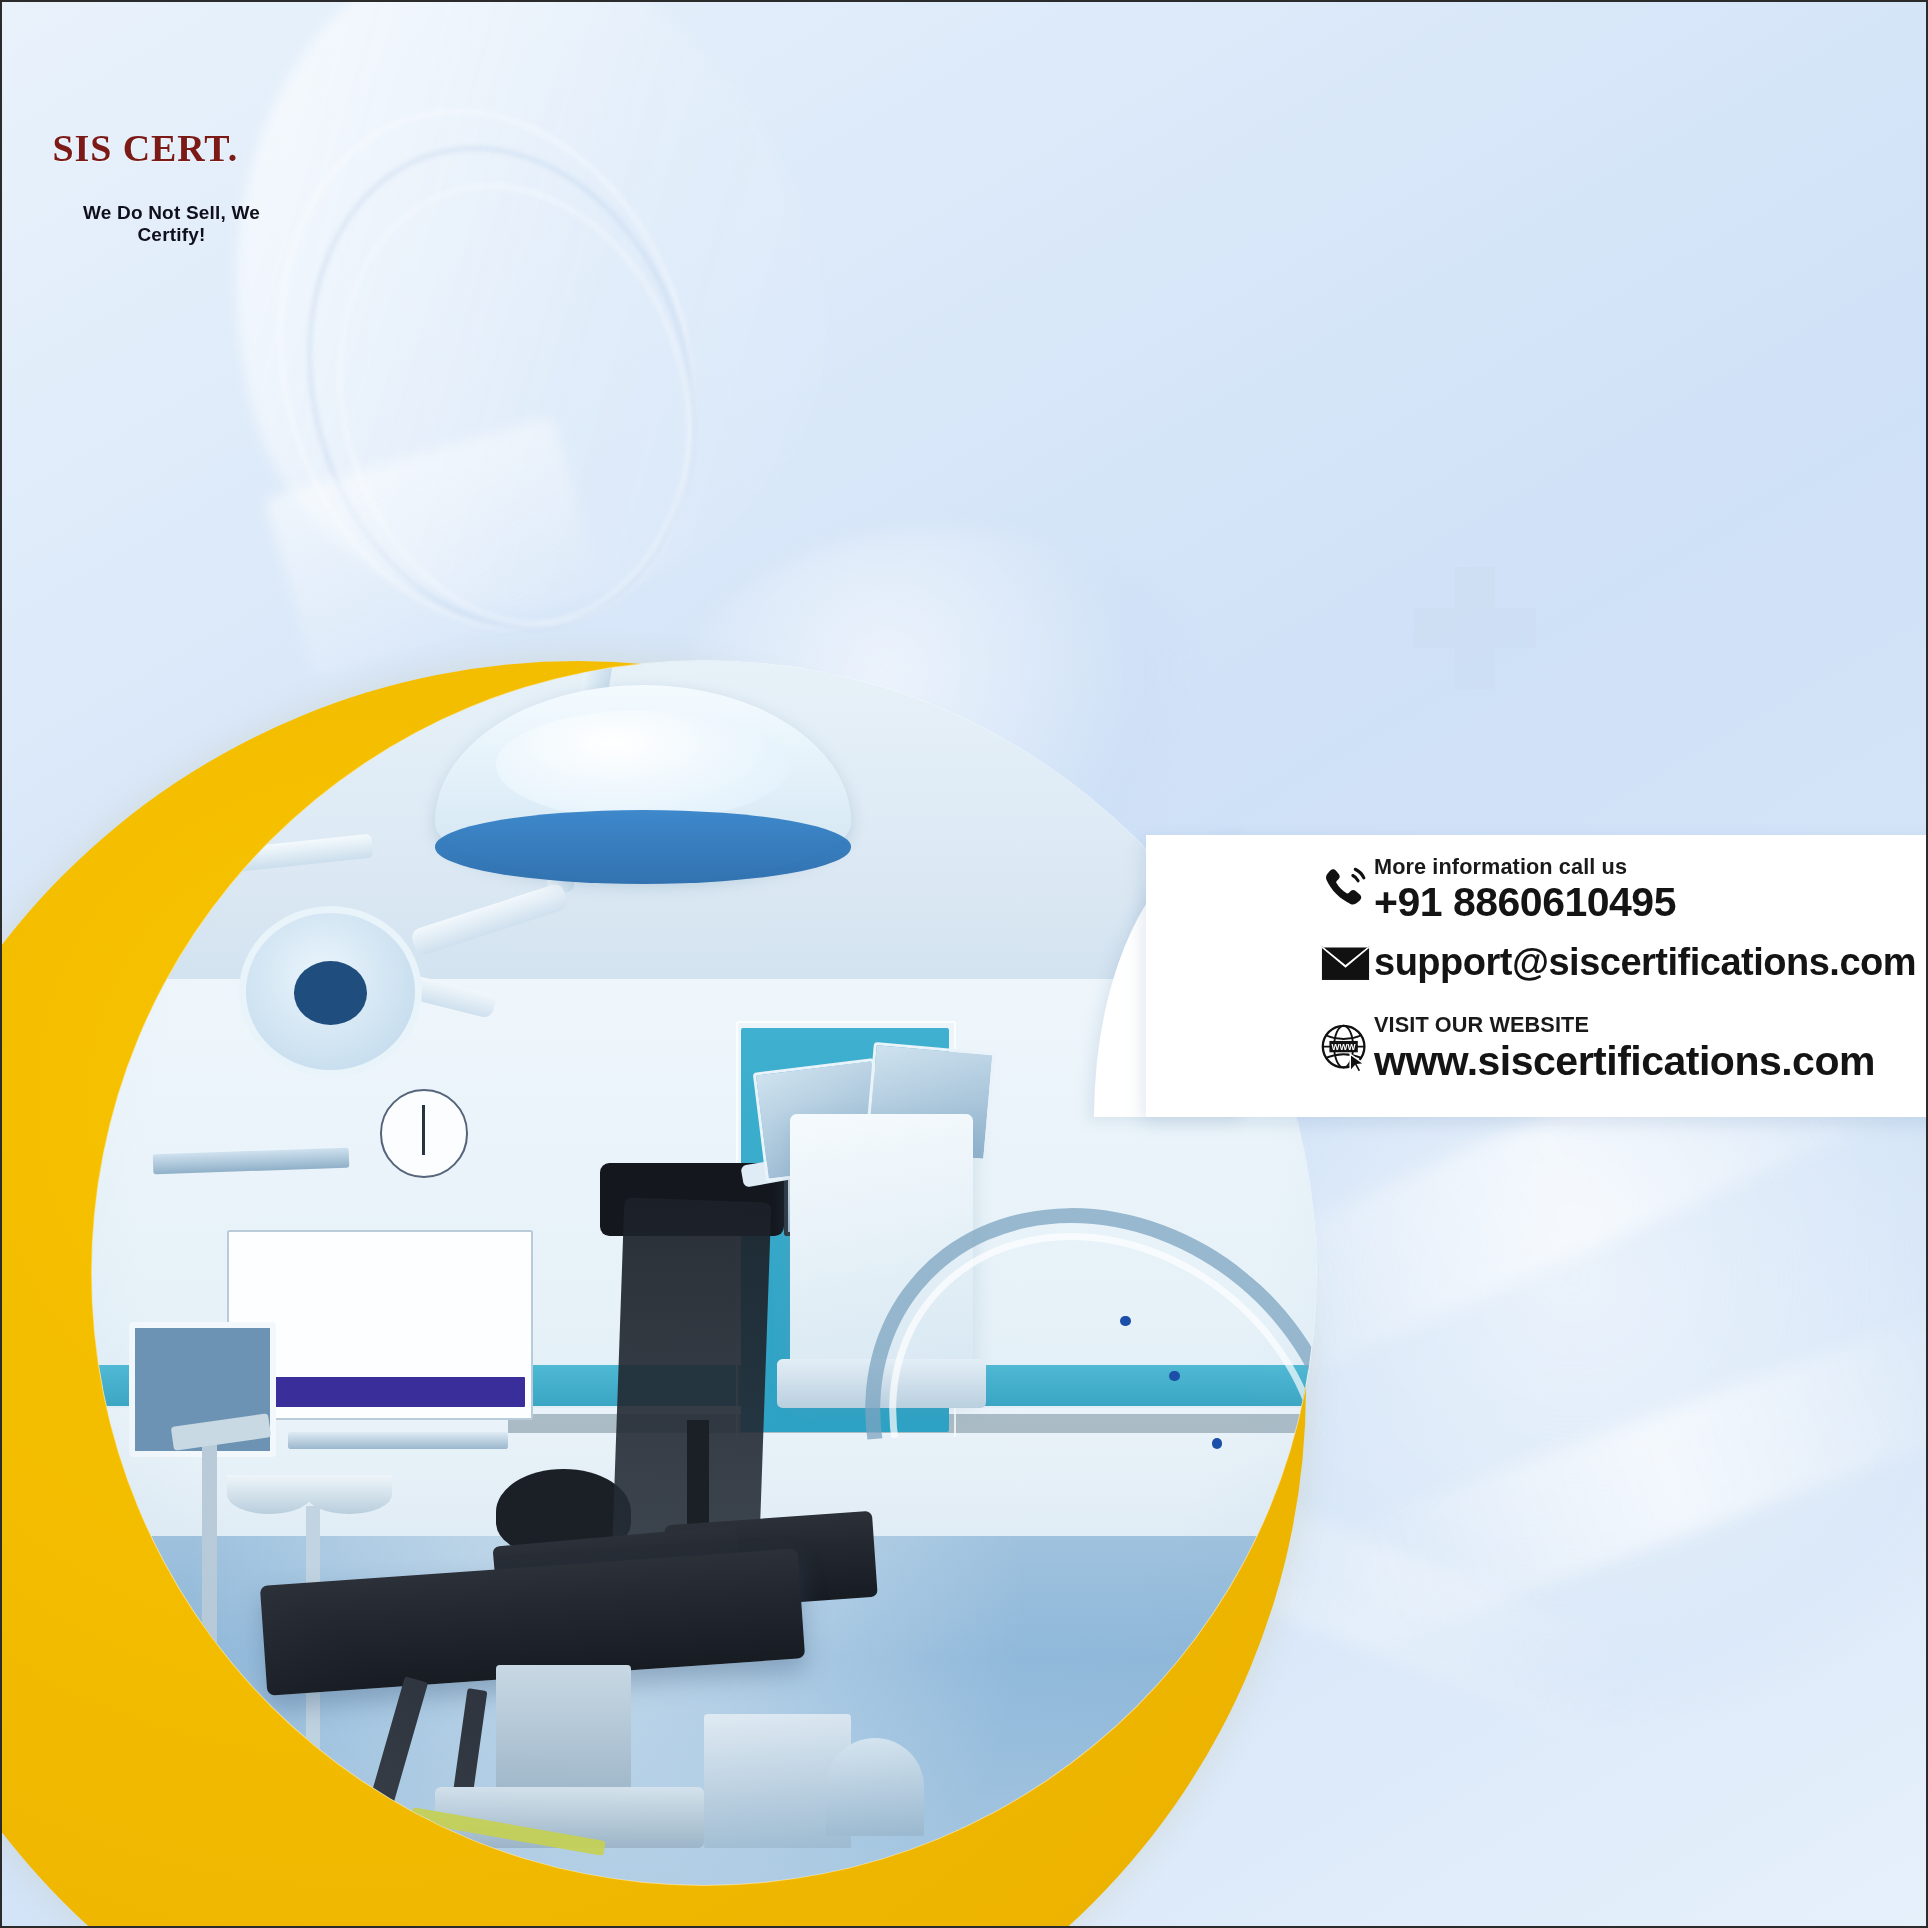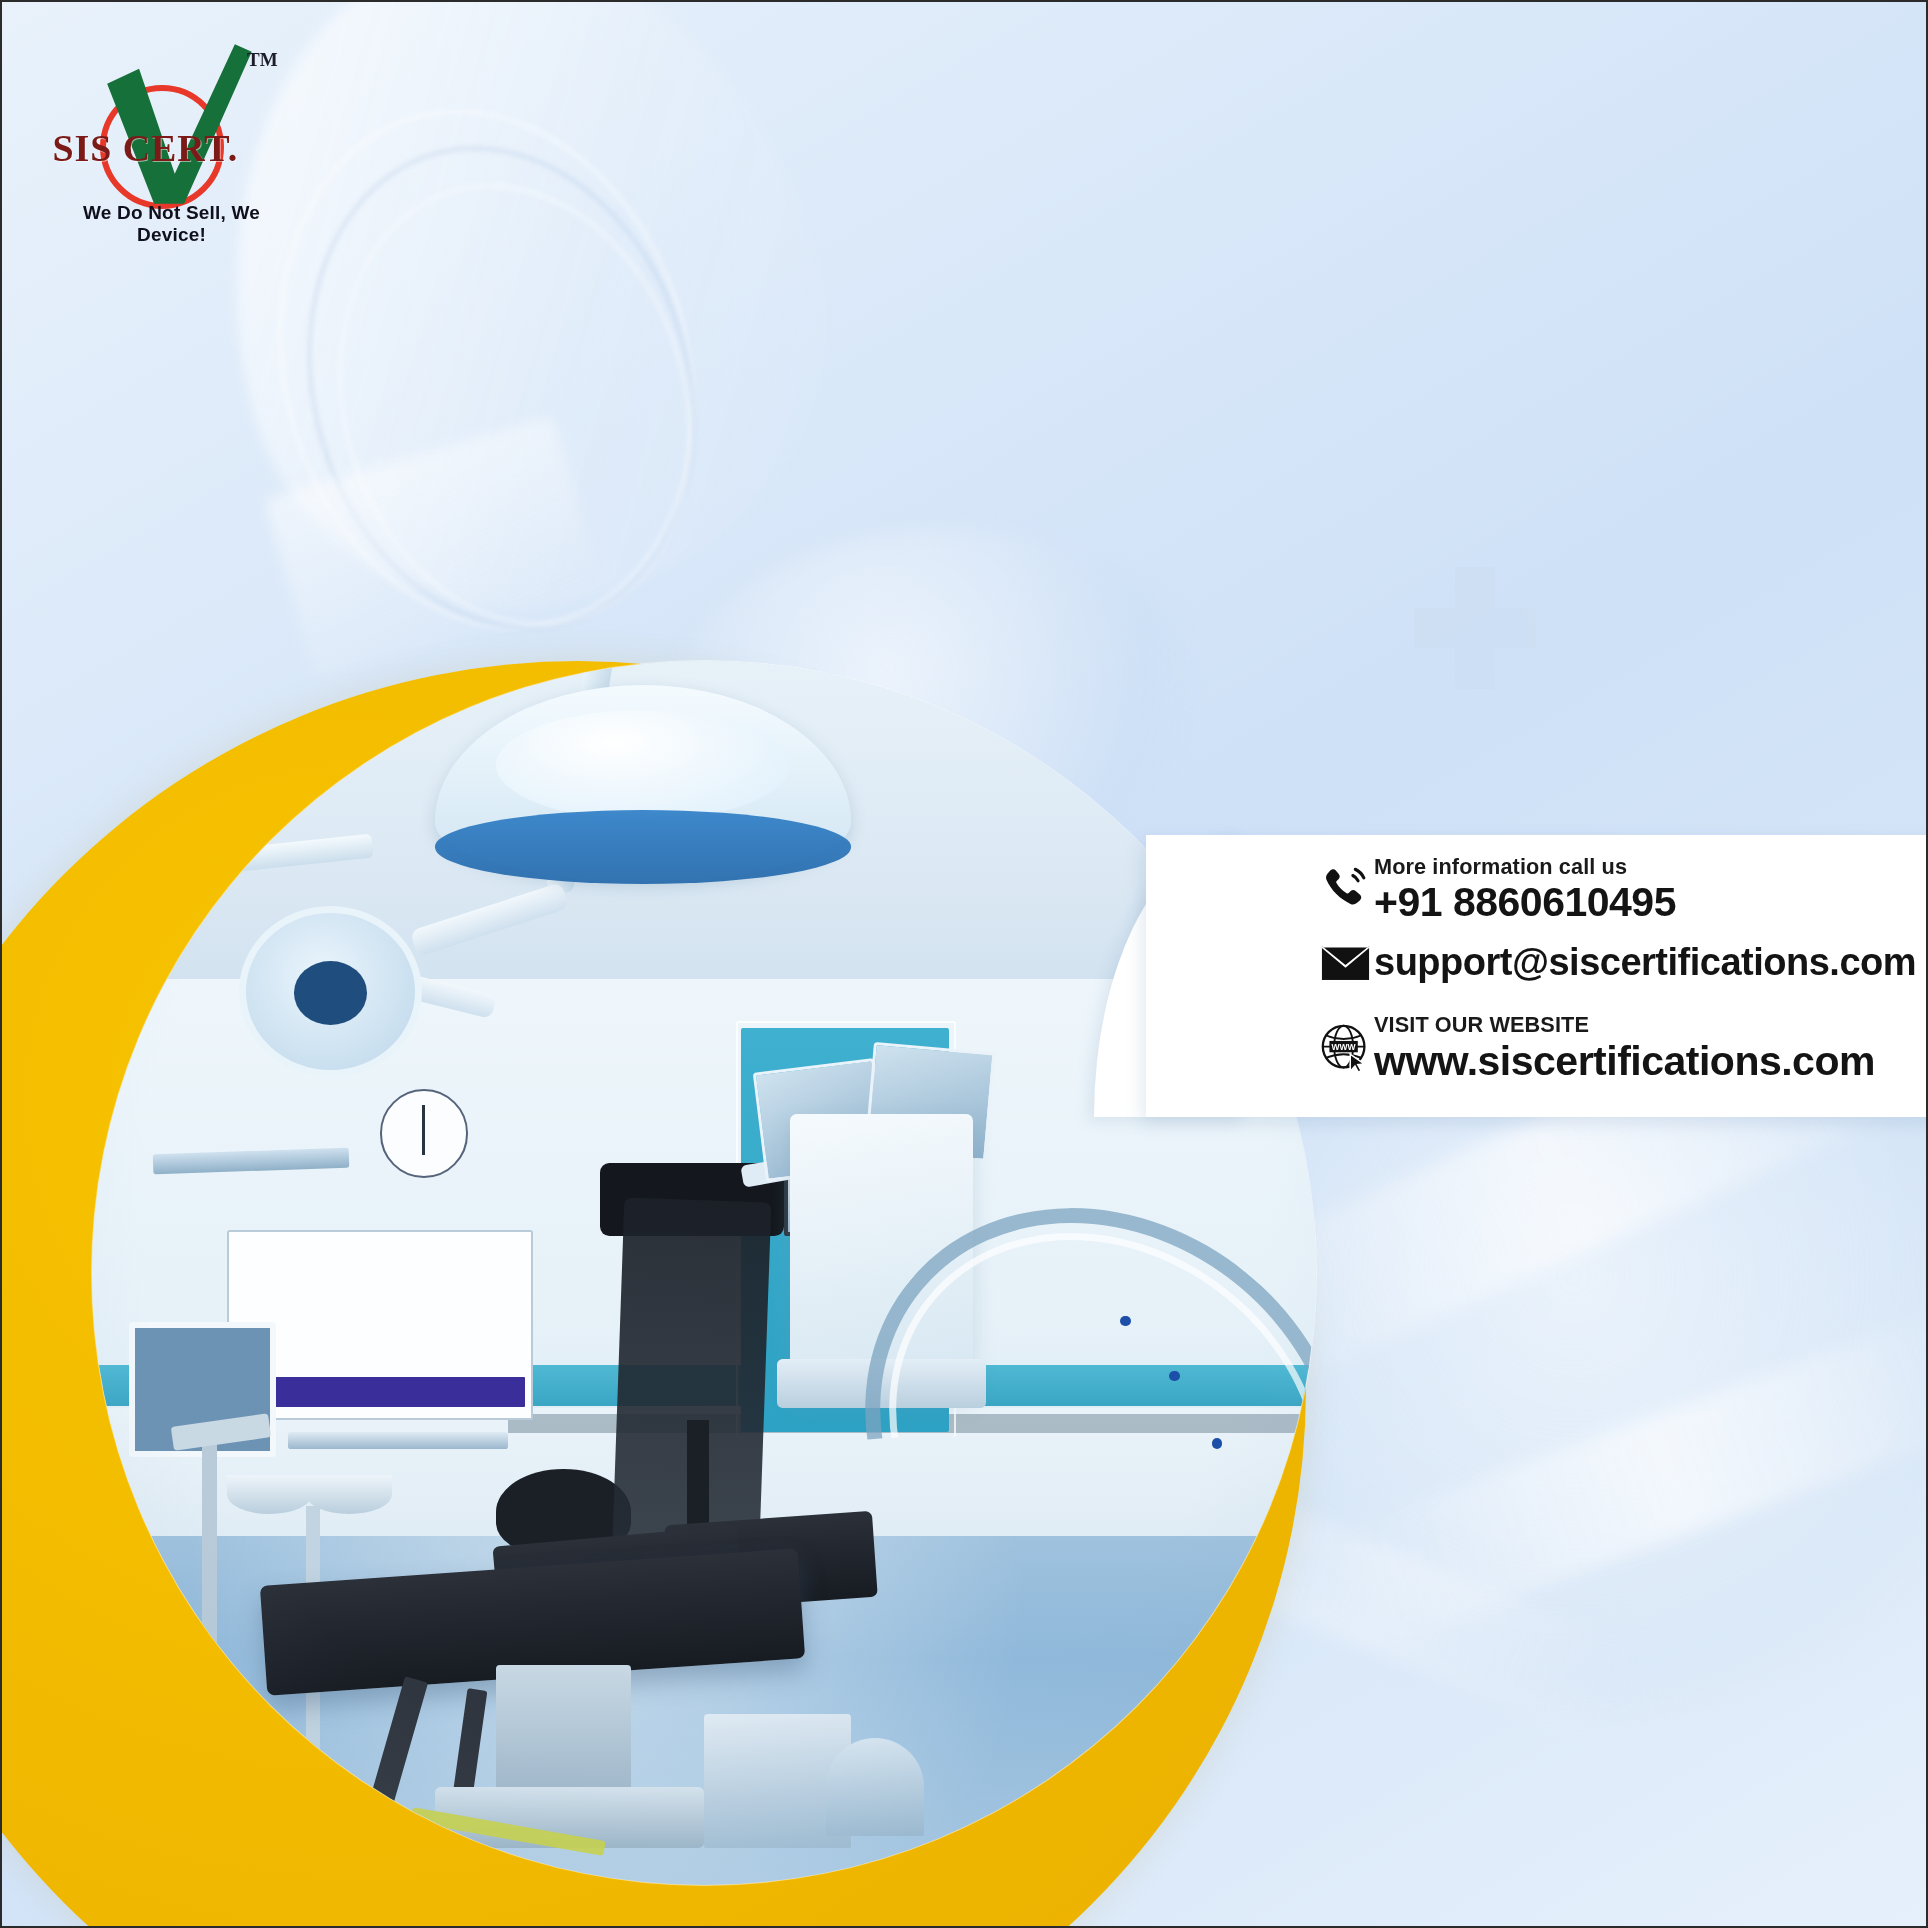--- a/index.html
+++ b/index.html
@@ -306,29 +306,22 @@
   <div class="ghost-streak gs1"></div>
   <div class="ghost-streak gs2"></div>
   <div class="ghost-streak gs3"></div>
 
   <div class="cross-mark">
     <span class="v"></span>
       <span class="h"></span>
   </div>
 
   <div class="logo">
-    <div class="logo-mark">
-      <div class="logo-circle"></div>
-      <svg class="logo-check" viewBox="0 0 180 175">
-        <path d="M14 44 L48 28 L86 140 L150 2 L168 10 L96 172 L64 172 Z" fill="#16703a"></path>
-      </svg>
-      <span class="logo-tm">TM</span>
-    </div>
     <div class="logo-word">SIS CERT.</div>
-    <div class="logo-tag">We Do Not Sell, We Device!</div>
+    <div class="logo-tag">We Do Not Sell, We Certify!</div>
   </div>
 
 
   <div class="yellow-ring"></div>
 
   <div class="photo-circle">
     <div class="photo-inner">
       <div class="or-ceiling"></div>
       <div class="or-wall"></div>
       <div class="or-lowwall"></div>

